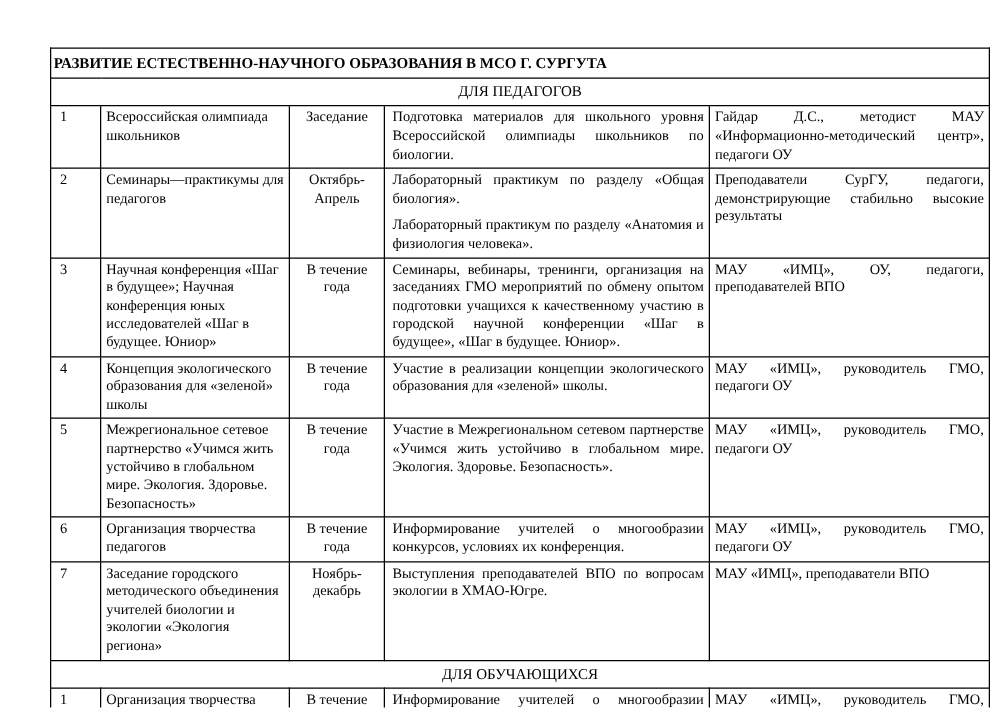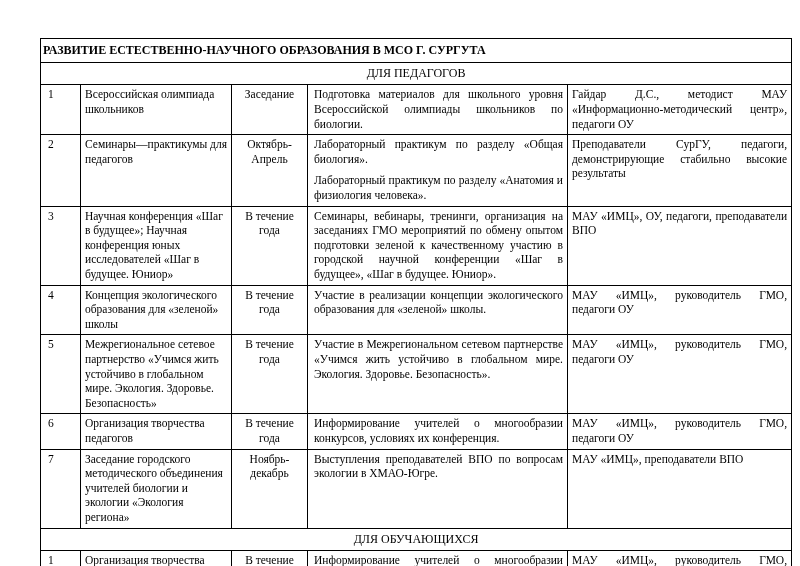--- a/index.html
+++ b/index.html
@@ -87,23 +87,23 @@
         <p>Лабораторный практикум по разделу «Анатомия и физиология человека».</p>
       </td>
       <td class="resp">Преподаватели СурГУ, педагоги, демонстрирующие стабильно высокие результаты</td>
     </tr>
 
     <tr>
       <td class="num">3</td>
       <td class="act">Научная конференция «Шаг в будущее»; Научная конференция юных исследователей «Шаг в будущее. Юниор»</td>
       <td class="time">В течение года</td>
       <td class="desc">
-        <p>Семинары, вебинары, тренинги, организация на заседаниях ГМО мероприятий по обмену опытом подготовки зеленой к качественному участию в городской научной конференции «Шаг в будущее», «Шаг в будущее. Юниор».</p>
+        <p>Семинары, вебинары, тренинги, организация на заседаниях ГМО мероприятий по обмену опытом подготовки учащихся к качественному участию в городской научной конференции «Шаг в будущее», «Шаг в будущее. Юниор».</p>
       </td>
-      <td class="resp">МАУ «ИМЦ», ОУ, педагоги, преподаватели ВПО</td>
+      <td class="resp">МАУ «ИМЦ», ОУ, педагоги, преподавателей ВПО</td>
     </tr>
 
     <tr>
       <td class="num">4</td>
       <td class="act">Концепция экологического образования для «зеленой» школы</td>
       <td class="time">В течение года</td>
       <td class="desc">
         <p>Участие в реализации концепции экологического образования для «зеленой» школы.</p>
       </td>
       <td class="resp">МАУ «ИМЦ», руководитель ГМО, педагоги ОУ</td>

